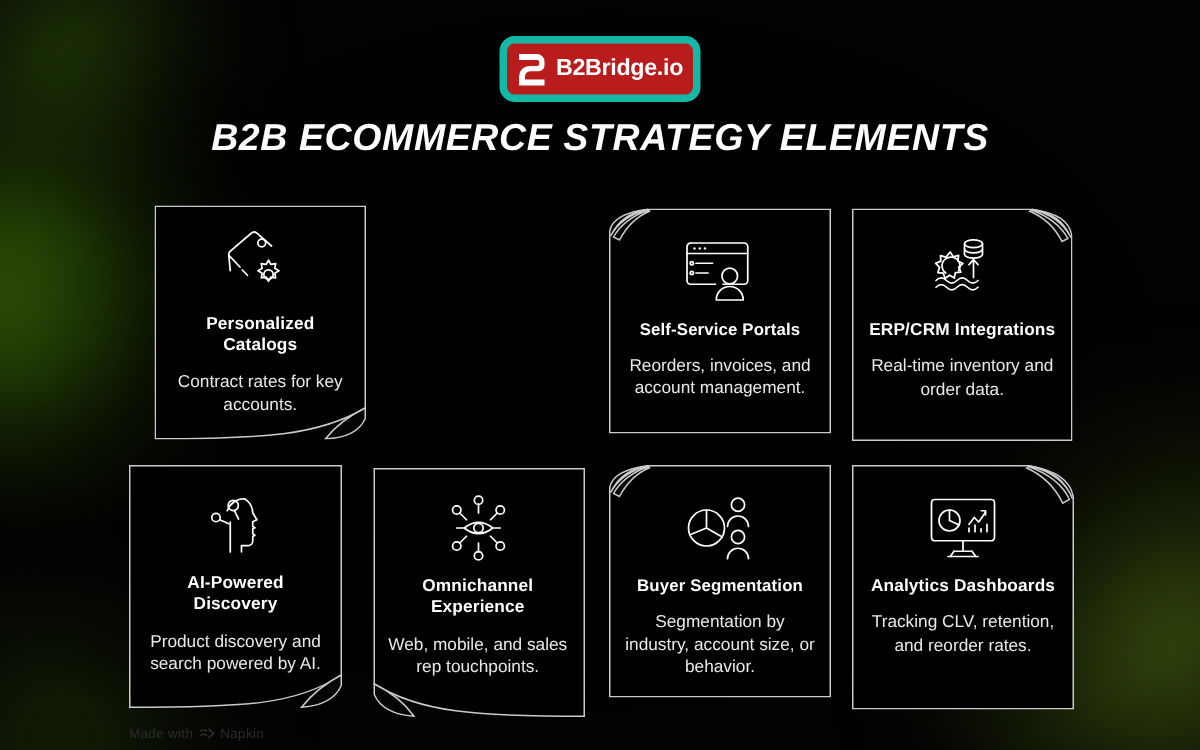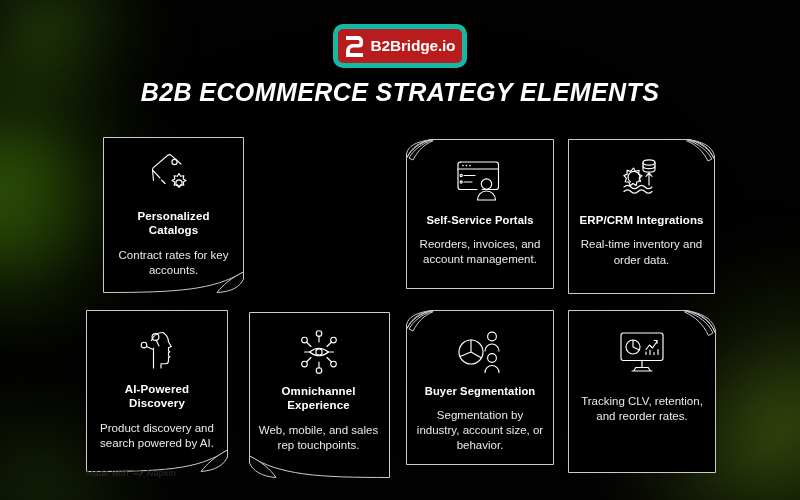--- a/index.html
+++ b/index.html
@@ -74,21 +74,21 @@
     line-height:1.25; letter-spacing:0.1px;
   }
   .card-desc {
     color:#e8e9ea; font-size:11.5px; text-align:center;
     line-height:1.32; margin-top:10px;
   }
   .card.wide .card-title { font-size:11.2px; }
 
   
   #watermark {
-    position:absolute; left:86px; bottom:22px; z-index:6;
+    position:absolute; left:86px; bottom:6px; z-index:6;
     display:flex; align-items:center; gap:4px;
     color:#2b2b2b; font-size:9px; letter-spacing:0.2px;justify-content:space-between;
   }
   #watermark svg { display:block; }
 </style>
 </head>
 <body>
 
 <div class="glow" id="glow-left"></div>
 <div class="glow" id="glow-left2"></div>
@@ -255,20 +255,21 @@
           <rect x="5" y="4" width="42" height="27.5" rx="2.2"></rect>
           <path d="M20 38.5 H32 M26 31.5 V38.5"></path>
           <path d="M20 38.5 l-2.5 3.5 M32 38.5 l2.5 3.5 M16 42 H36"></path>
           <circle cx="17" cy="18" r="7"></circle>
           <path d="M17 11 V18 L23.5 21"></path>
           <path d="M30 20.5 l3.5-4.5 3 3 4.5-6.5"></path>
           <path d="M41 11.5 h-2.8 M41 11.5 v2.8"></path>
           <path d="M30 25.5 V23 M34 25.5 V21 M38 25.5 V23.5 M42 25.5 V20.5"></path>
         </svg>
       </div>
+      <div class="card-title">Analytics Dashboards</div>
       <div class="card-desc">Tracking CLV, retention, and reorder rates.</div>
     </div>
   </div>
 
 </div>
 
 <div id="watermark">
   <span>Made with</span>
   <svg width="10" height="8" viewBox="0 0 10 8" fill="none" stroke="#2b2b2b" stroke-width="1.1">
     <path d="M0.5 2.5 q2-2 4.5 0 M0.5 5.5 q2-2 4.5 0 M6 1 L9.5 4 L6 7"></path>

